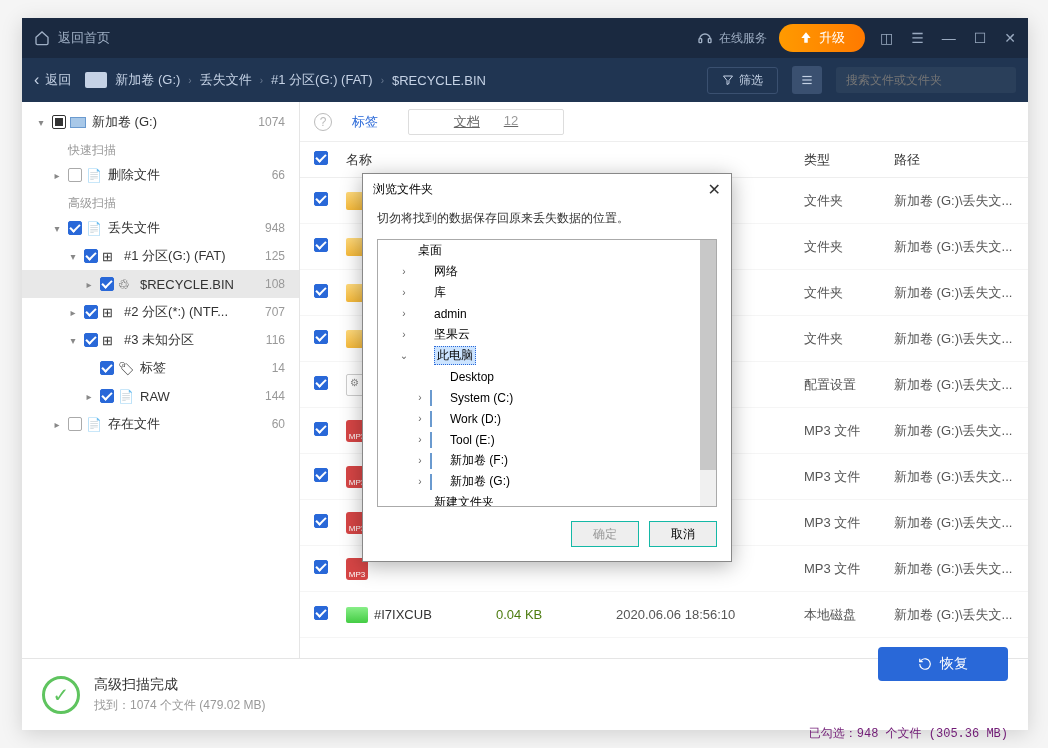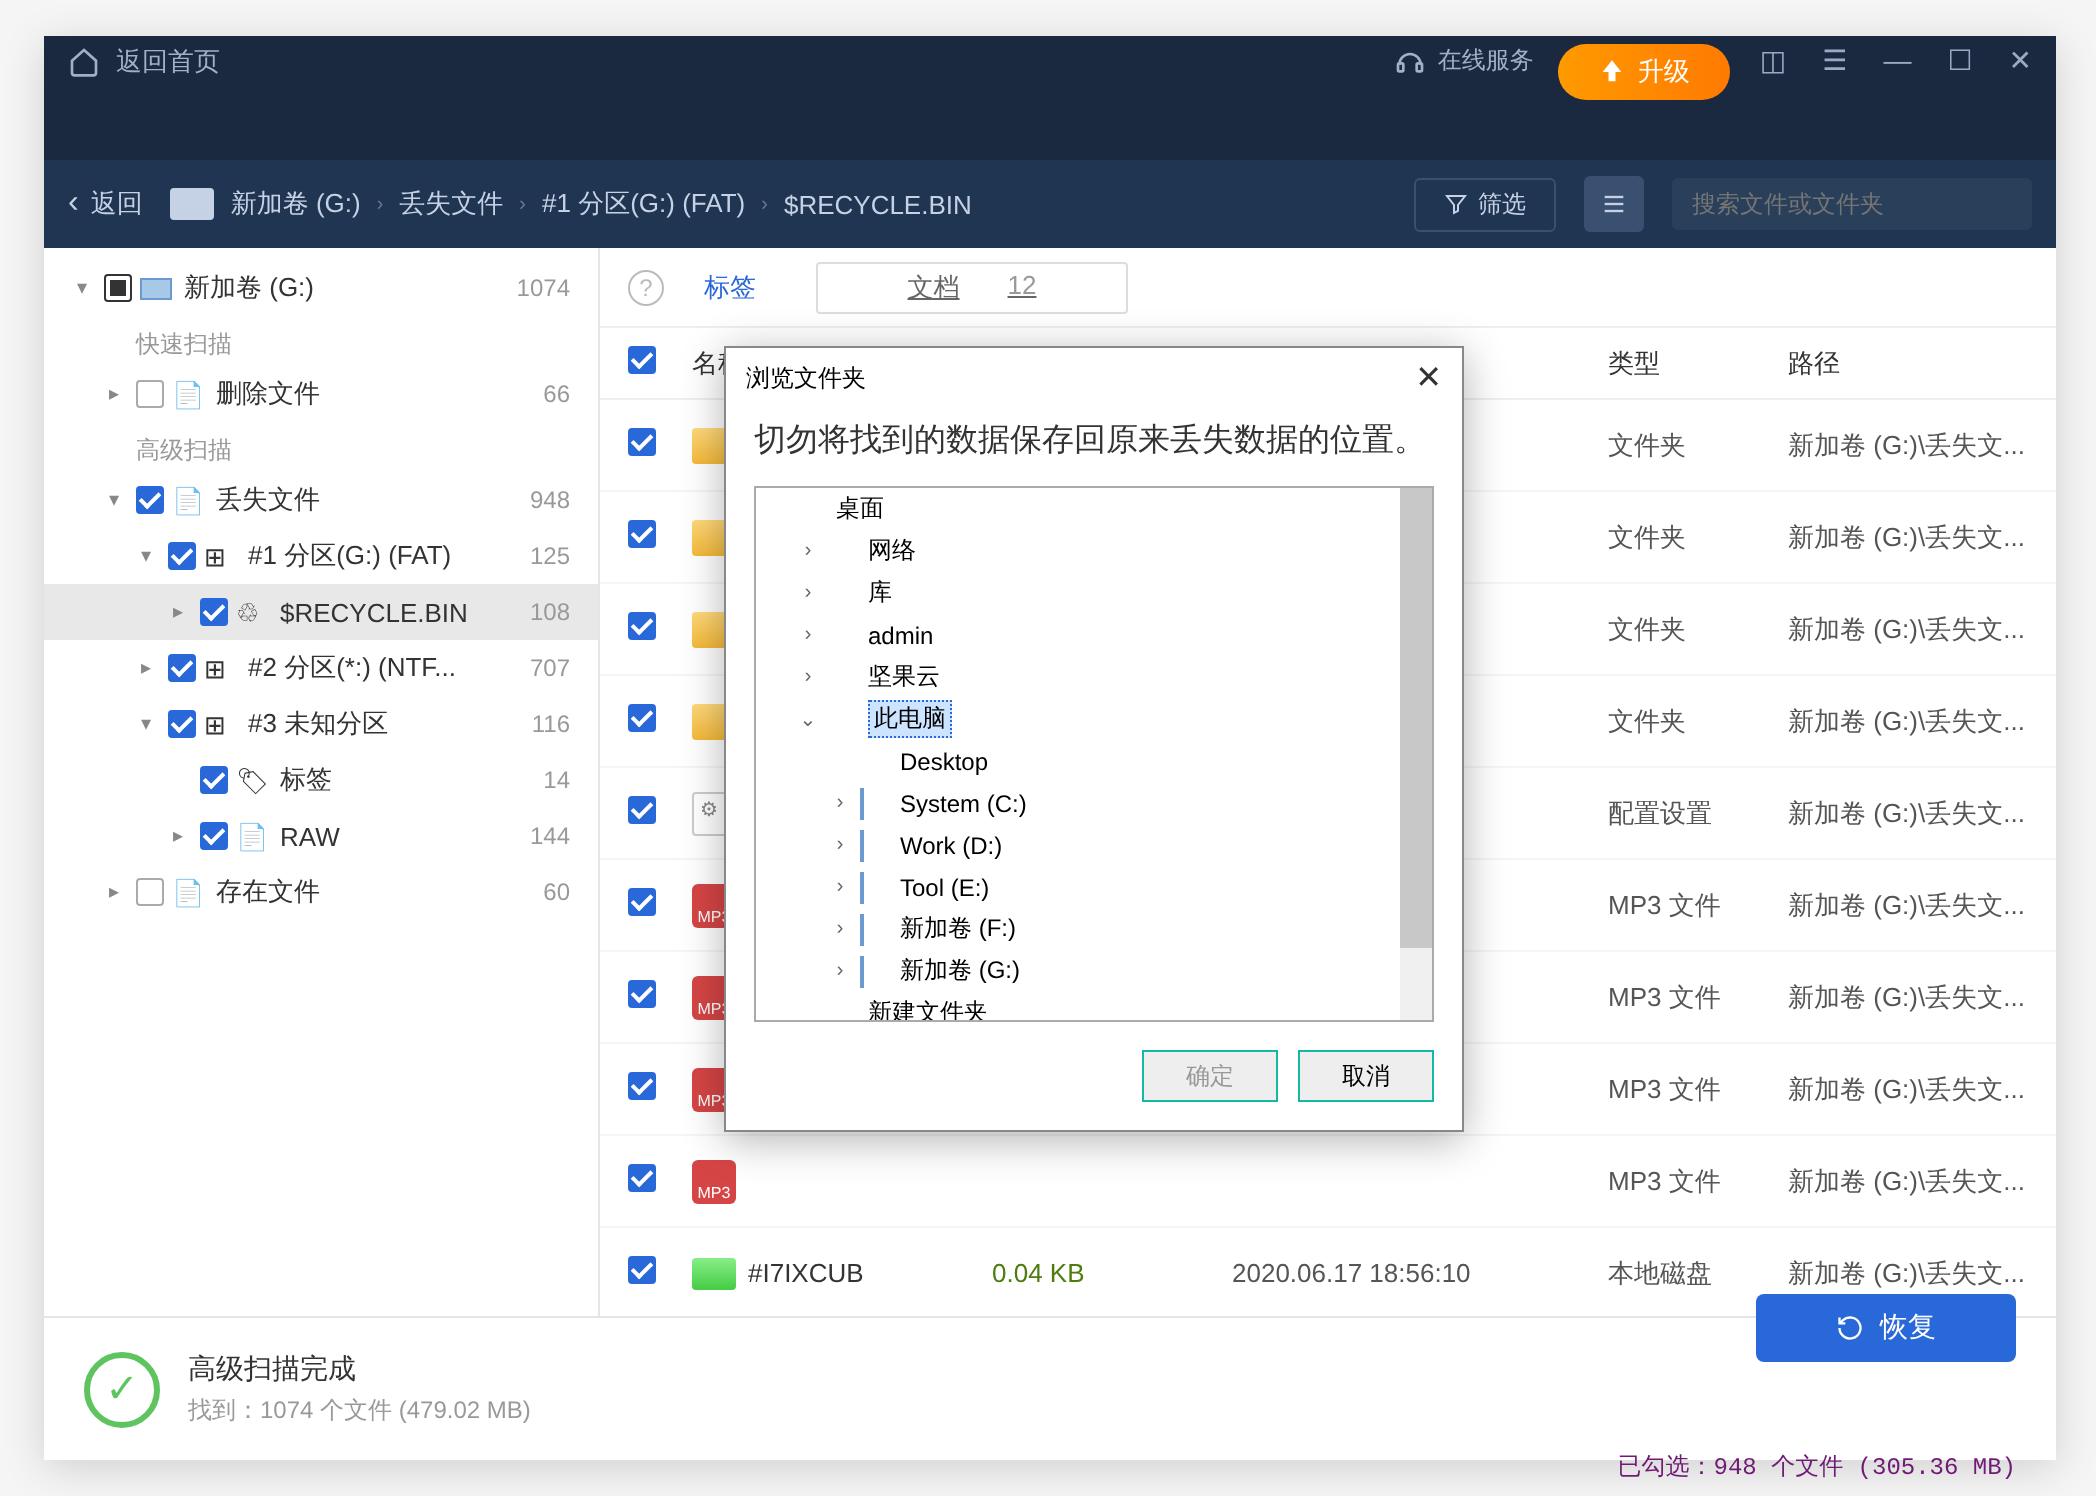--- a/index.html
+++ b/index.html
@@ -1,21 +1,21 @@
 <!DOCTYPE html>
 <html><head>
 <meta charset="utf-8">
 <style>
 * { margin: 0; padding: 0; box-sizing: border-box; font-family: "Microsoft YaHei", Arial, sans-serif; }
 body { background: #f5f5f5; width: 1048px; height: 748px; position: relative; overflow: hidden; }
 
 .app-window { position: absolute; top: 18px; left: 22px; width: 1006px; height: 712px; background: #fff; box-shadow: 0 4px 20px rgba(0,0,0,0.15); display: flex; flex-direction: column; }
 
 
-.titlebar { height: 62px; background: #1a2940; display: flex; align-items: flex-start; padding: 4px 12px; color: #a0b0c5; }
+.titlebar { height: 40px; background: #1a2940; display: flex; align-items: center; padding: 4px 12px; color: #a0b0c5; }
 .titlebar .home { display: flex; align-items: center; gap: 8px; font-size: 13px; }
 .titlebar .spacer { flex: 1; }
 .titlebar .online { display: flex; align-items: center; gap: 6px; font-size: 12px; color: #a0b0c5; margin-right: 12px; }
 .titlebar .upgrade { background: linear-gradient(90deg, #ff9a00, #ff7a00); color: #fff; padding: 5px 20px; border-radius: 16px; font-size: 13px; display: flex; align-items: center; gap: 6px; margin-right: 15px; }
 .titlebar .win-ctrl { display: flex; gap: 18px; color: #9aaac0; align-items: center; }
 .titlebar .win-ctrl span { font-size: 14px; }
 .hicon { width: 16px; height: 16px; }
 
 
 .crumbbar { height: 44px; background: #203552; display: flex; align-items: center; padding: 0 12px; gap: 14px; color: #c5d2e5; font-size: 13px; }
@@ -89,21 +89,21 @@
 .footer .status-text .t2 { font-size: 12px; color: #999; margin-top: 3px; }
 .footer .spacer { flex: 1; }
 .footer .selected-info { font-size: 12px; color: #701a75; text-align: right; margin-top: 28px; font-family: Liberation Mono, monospace; }
 .footer .recover-btn { background: #2968d8; color: #fff; padding: 8px 40px; border-radius: 4px; font-size: 14px; display: flex; align-items: center; gap: 8px; margin-left: 16px; margin-bottom: 16px; }
 .footer-right { display: flex; flex-direction: column; align-items: flex-end; }
 
 
 .dialog { position: absolute; top: 155px; left: 340px; width: 370px; background: #fff; border: 1px solid #888; box-shadow: 0 4px 20px rgba(0,0,0,0.3); font-size: 12px; }
 .dialog .dlg-title { height: 30px; display: flex; align-items: center; justify-content: space-between; padding: 0 10px; font-size: 12px; }
 .dialog .dlg-title .close { font-size: 16px; color: #333; }
-.dialog .dlg-msg { padding: 6px 14px 12px 14px; font-size: 16px; color: #333; }
+.dialog .dlg-msg { padding: 6px 14px 12px 14px; font-size: 12px; color: #333; }
 .dialog .tree-box { margin: 0 14px; border: 1px solid #aaa; height: 268px; overflow: auto; position: relative; }
 .dialog .tree-box .scroll-track { position: absolute; right: 0; top: 0; width: 16px; height: 100%; background: #f0f0f0; }
 .dialog .tree-box .scroll-thumb { position: absolute; right: 0; top: 0; width: 16px; height: 230px; background: #c8c8c8; }
 .dlg-tree-row { display: flex; align-items: center; height: 21px; padding-left: 4px; gap: 4px; }
 .dlg-tree-row .chev { width: 12px; font-size: 10px; color: #666; text-align: center; }
 .dlg-tree-row .ico { width: 16px; height: 14px; }
 .dlg-tree-row.sel .lbl { background: #cce4ff; border: 1px dotted #2968d8; padding: 0 2px; }
 .dlg-tree-row.i0 { padding-left: 4px; }
 .dlg-tree-row.i1 { padding-left: 20px; }
 .dlg-tree-row.i2 { padding-left: 36px; }
@@ -390,21 +390,21 @@
             <div class="col-type">MP3 文件</div>
             <div class="col-path">新加卷 (G:)\丢失文...</div>
           </div>
           <div class="file-row">
             <div class="col-cb"><span class="cb cb-checked" style="display:inline-block;width:14px;height:14px"></span></div>
             <div class="col-icon">
               <div class="disk-ico"></div>
             </div>
             <div class="col-name">#I7IXCUB</div>
             <div class="col-size">0.04 KB</div>
-            <div class="col-date">2020.06.17 18:56:10</div>
+            <div class="col-date">2020.06.06 18:56:10</div>
             <div class="col-type">本地磁盘</div>
             <div class="col-path">新加卷 (G:)\丢失文...</div>
           </div>
         </div>
     </div>
   </div>
 
   <div class="footer">
     <div class="check-circle">✓</div>
     <div class="status-text">

